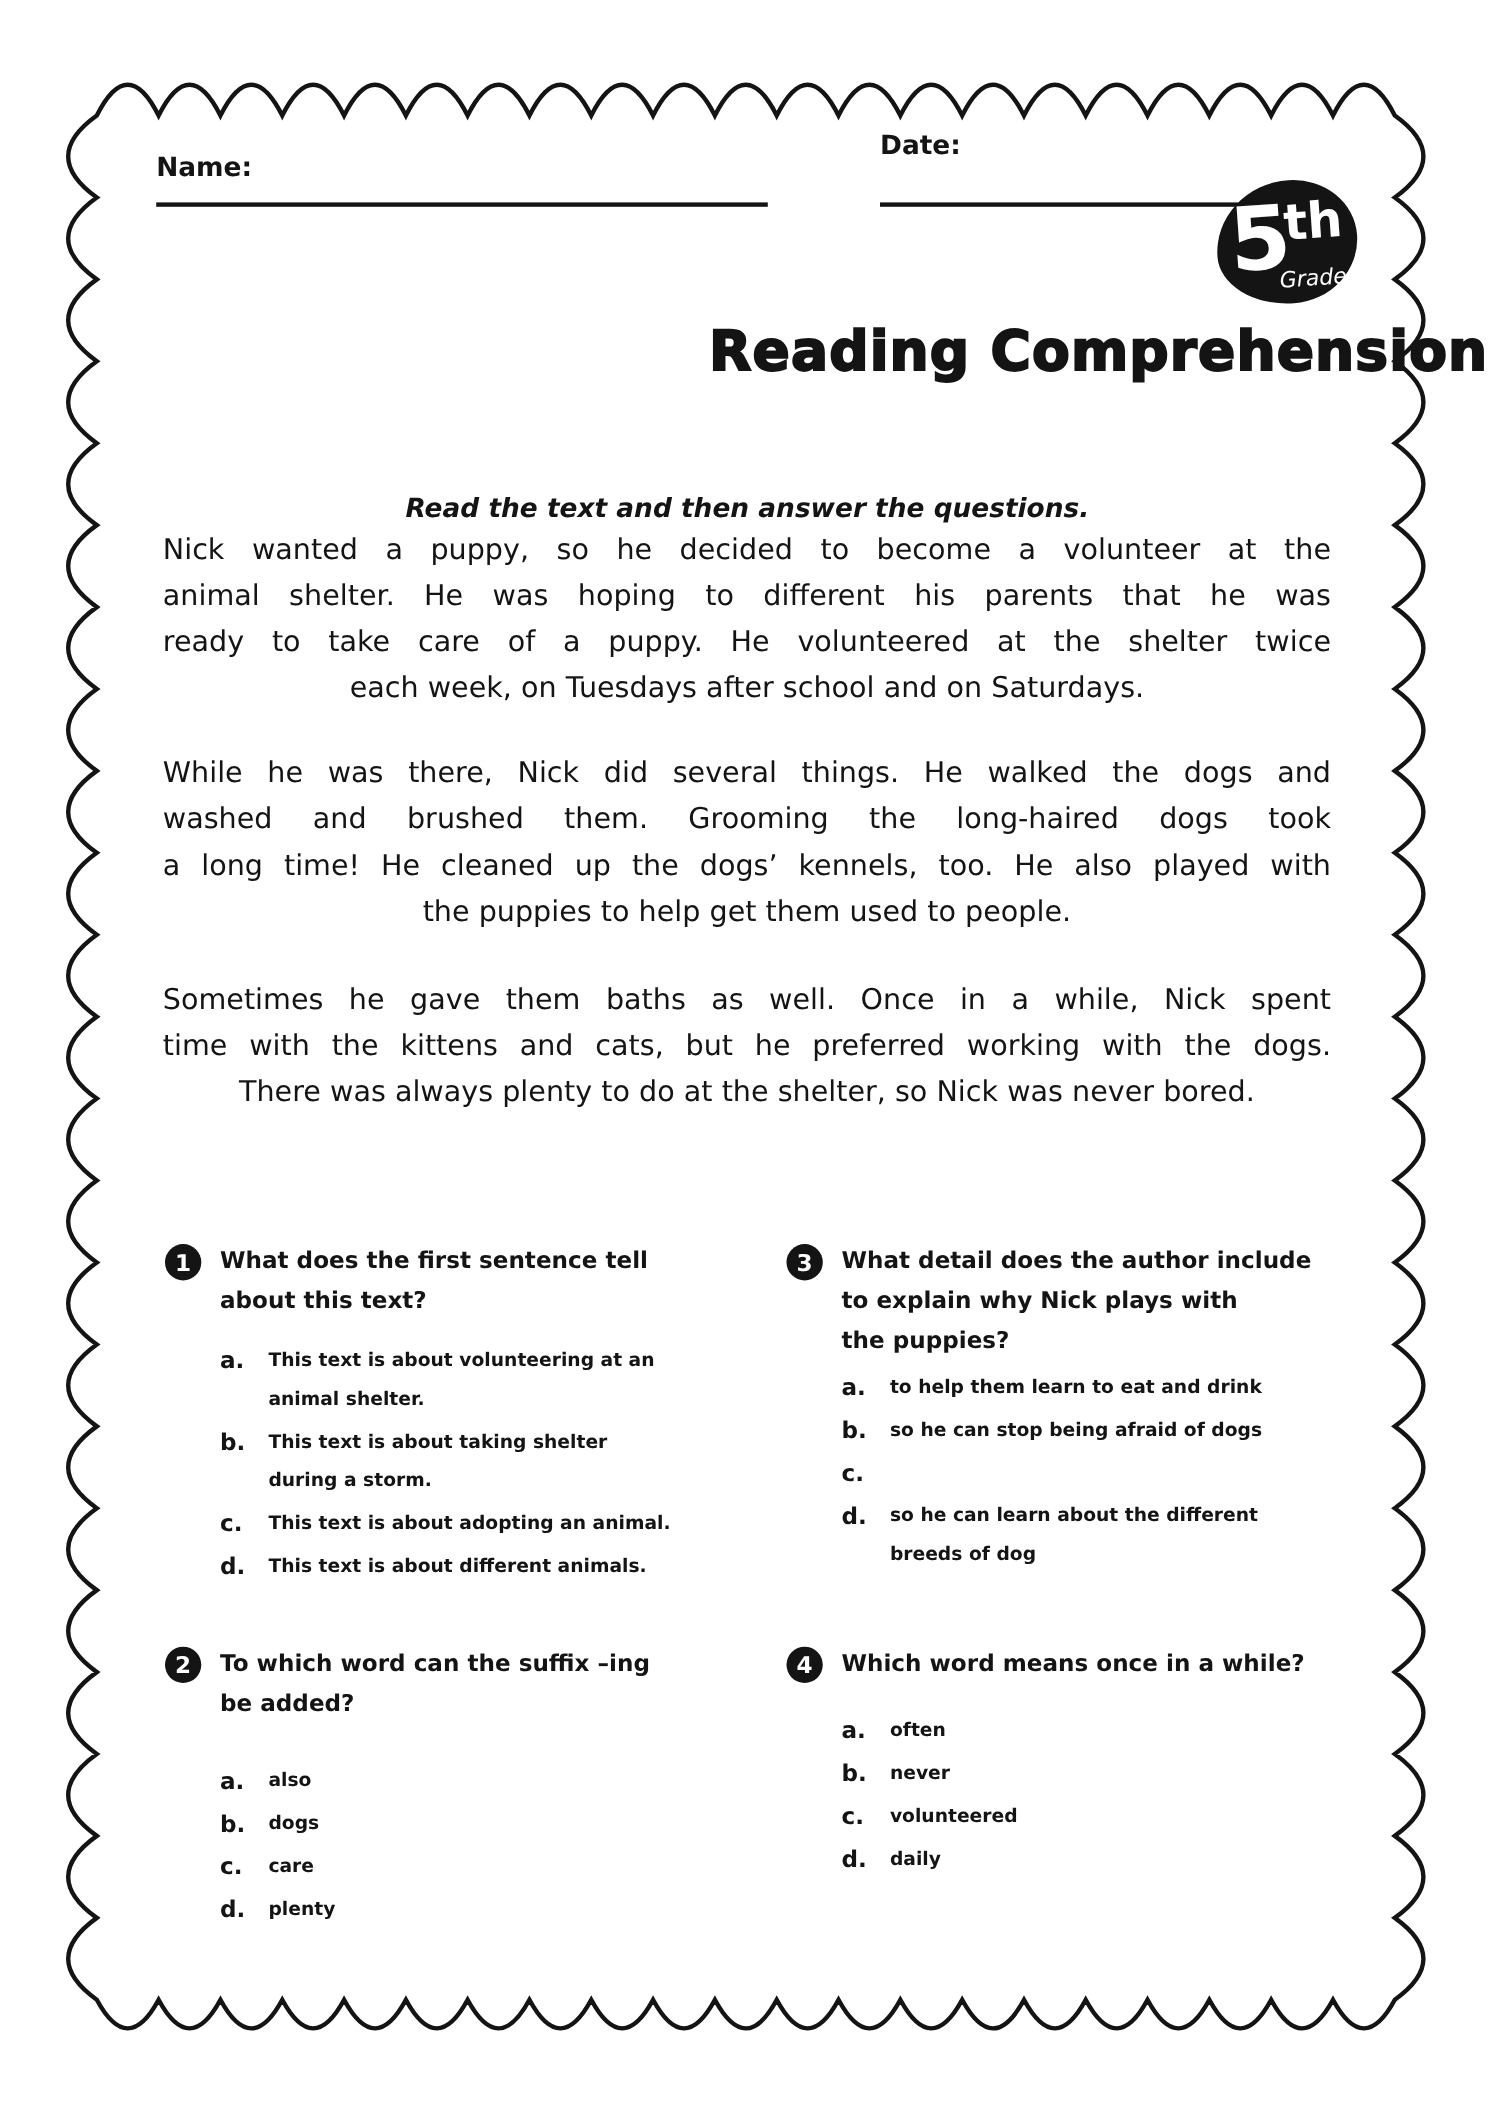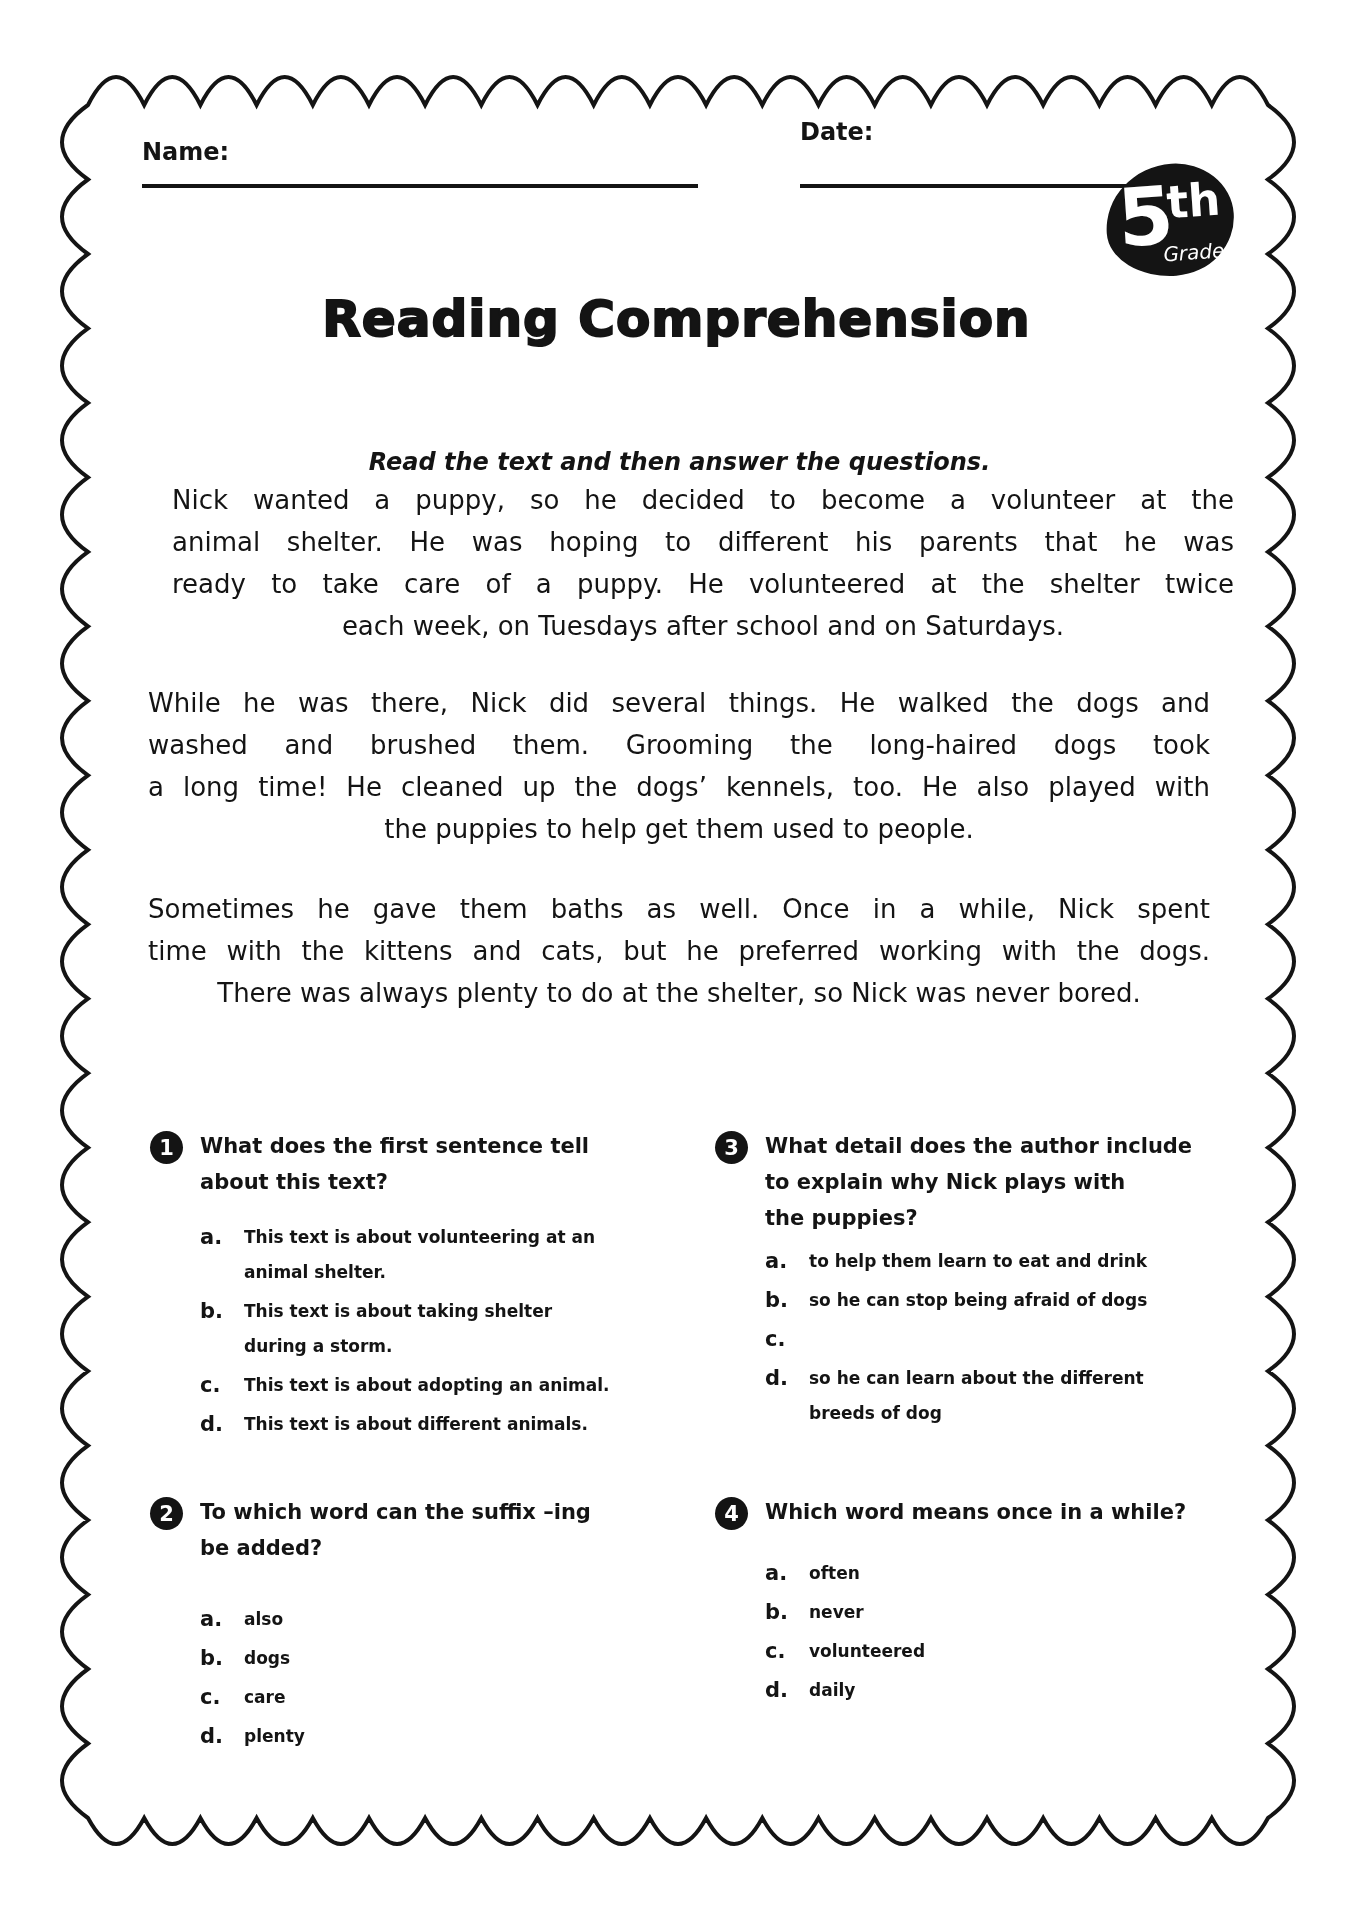--- a/index.html
+++ b/index.html
@@ -23,31 +23,31 @@
     background:#141414;color:#ffffff;
     border-radius:54% 46% 48% 52% / 58% 48% 52% 42%;
     transform:rotate(-4deg);z-index:2;
   }
   .badge-5{position:absolute;left:12px;top:12px;font-size:80px;font-weight:bold;line-height:1;}
   .badge-th{position:absolute;left:62px;top:16px;font-size:45px;font-weight:bold;line-height:1;}
   .badge-grade{position:absolute;left:55px;top:80px;font-size:20px;font-style:italic;line-height:1;}
 
   
   .title{
-    position:absolute;left:0;right:6px;top:290px;text-align:center;
+    position:absolute;left:0;right:6px;top:290px;text-align:right;
     font-size:50px;font-weight:bold;-webkit-text-stroke:2px #141414;letter-spacing:1px;
   }
   .instruction{
     position:absolute;left:0;right:0;top:436px;text-align:center;
     font-size:24px;font-weight:bold;font-style:italic;margin-top:12px;
   }
 
   
   .paragraph{position:absolute;left:148px;width:1062px;font-size:26px;line-height:42px;}
-  #p1{top:479px;margin-left:24px;} #p2{top:682px;} #p3{top:888px;}
+  #p1{top:479px;} #p2{top:682px;} #p3{top:888px;}
   .pline{text-align:justify;text-align-last:justify;}
   .pline.plast{text-align-last:center;}
 
   
   .question{position:absolute;width:545px;}
   #q1{left:150px;top:1128px;}
   #q3{left:715px;top:1128px;}
   #q2{left:150px;top:1494px;}
   #q4{left:715px;top:1494px;}
   .qheader{display:flex;align-items:flex-start;gap:17px;}

